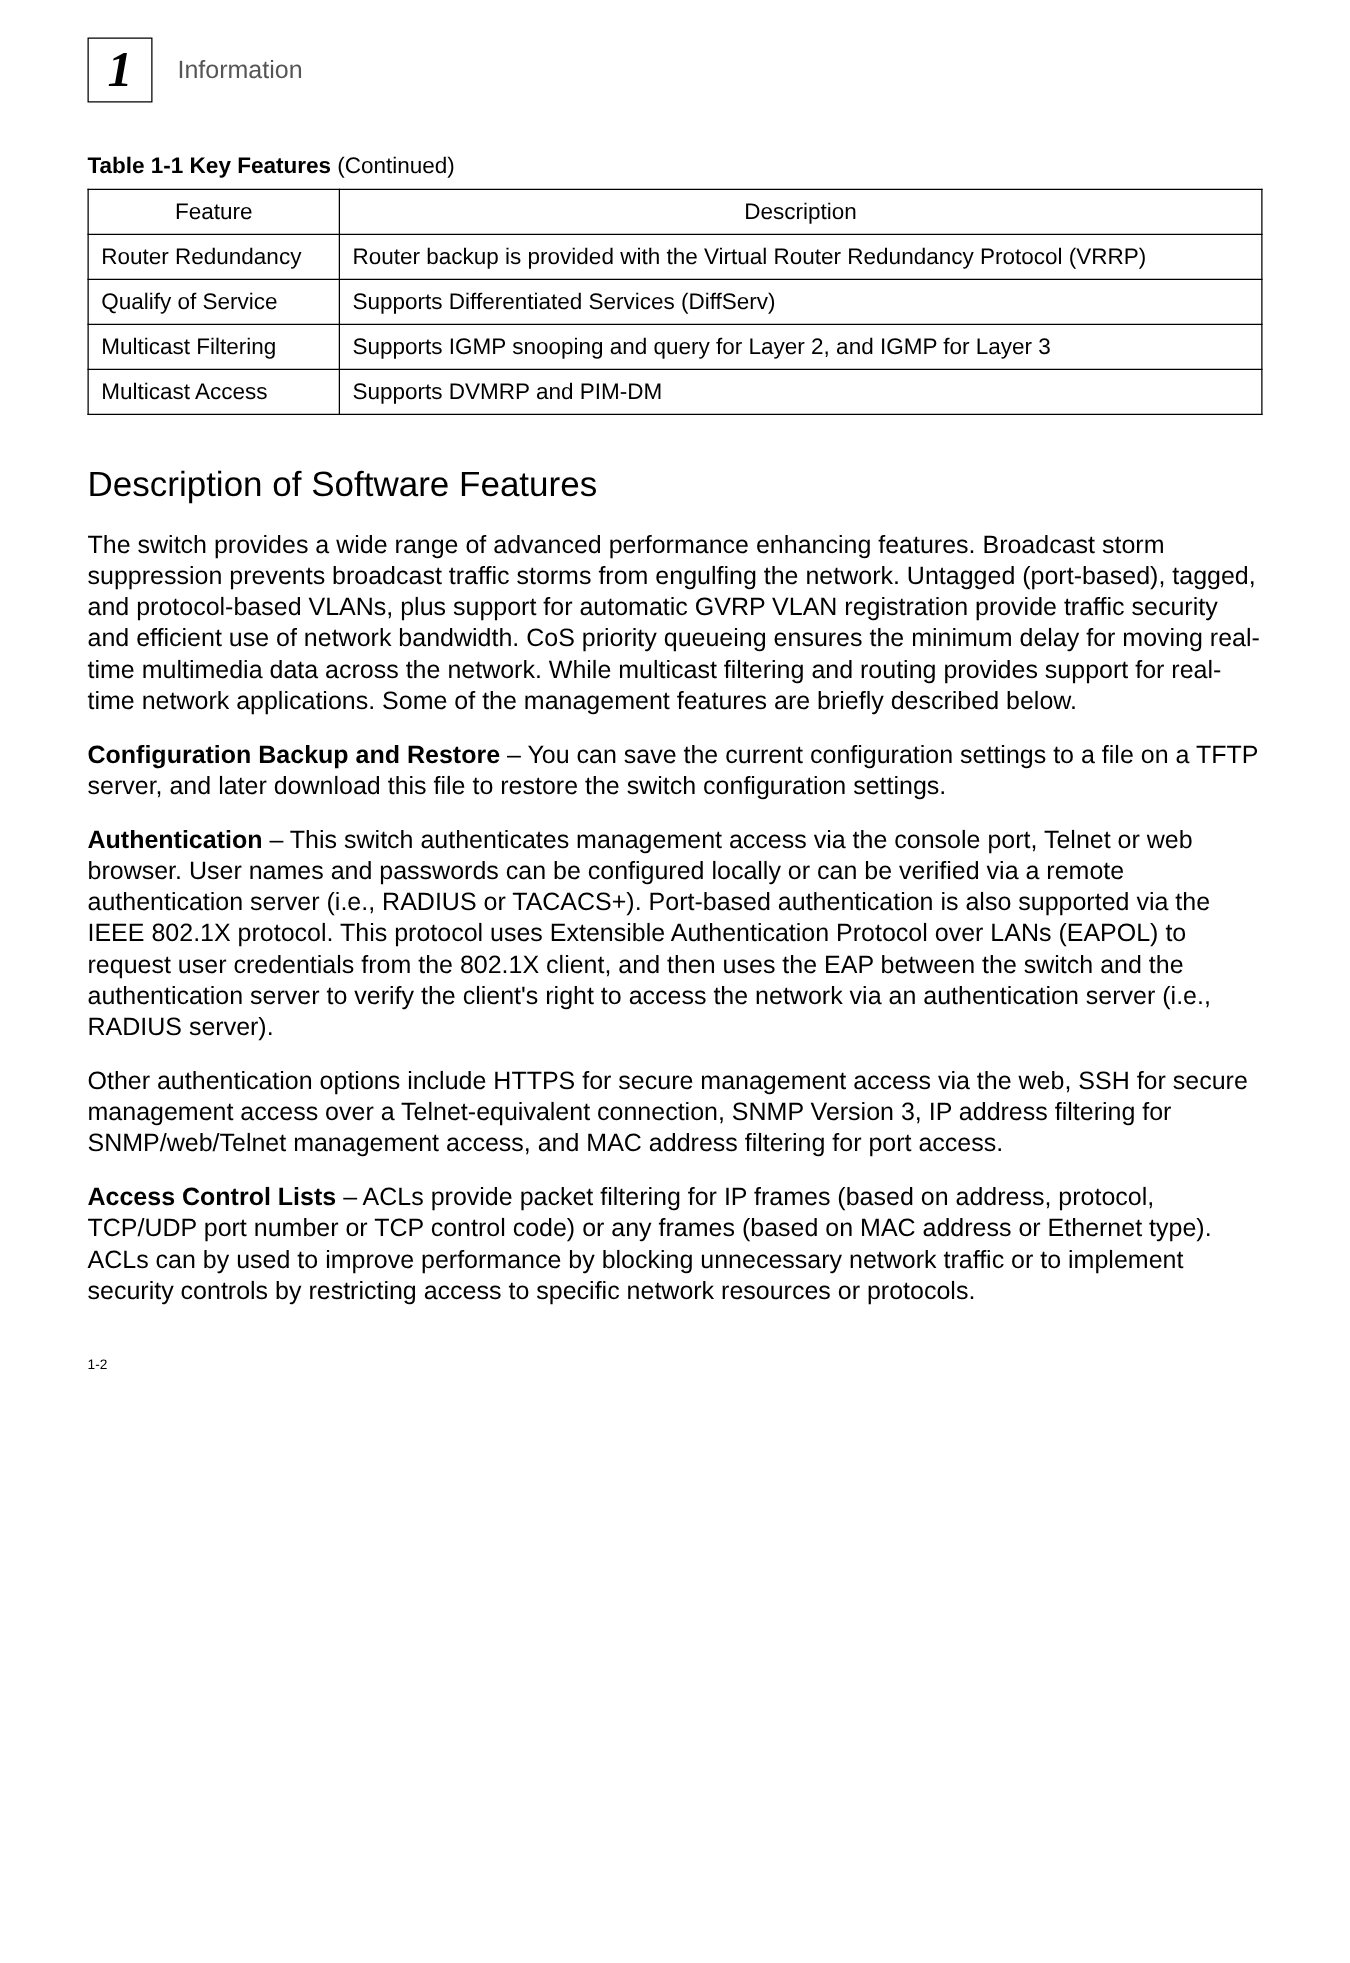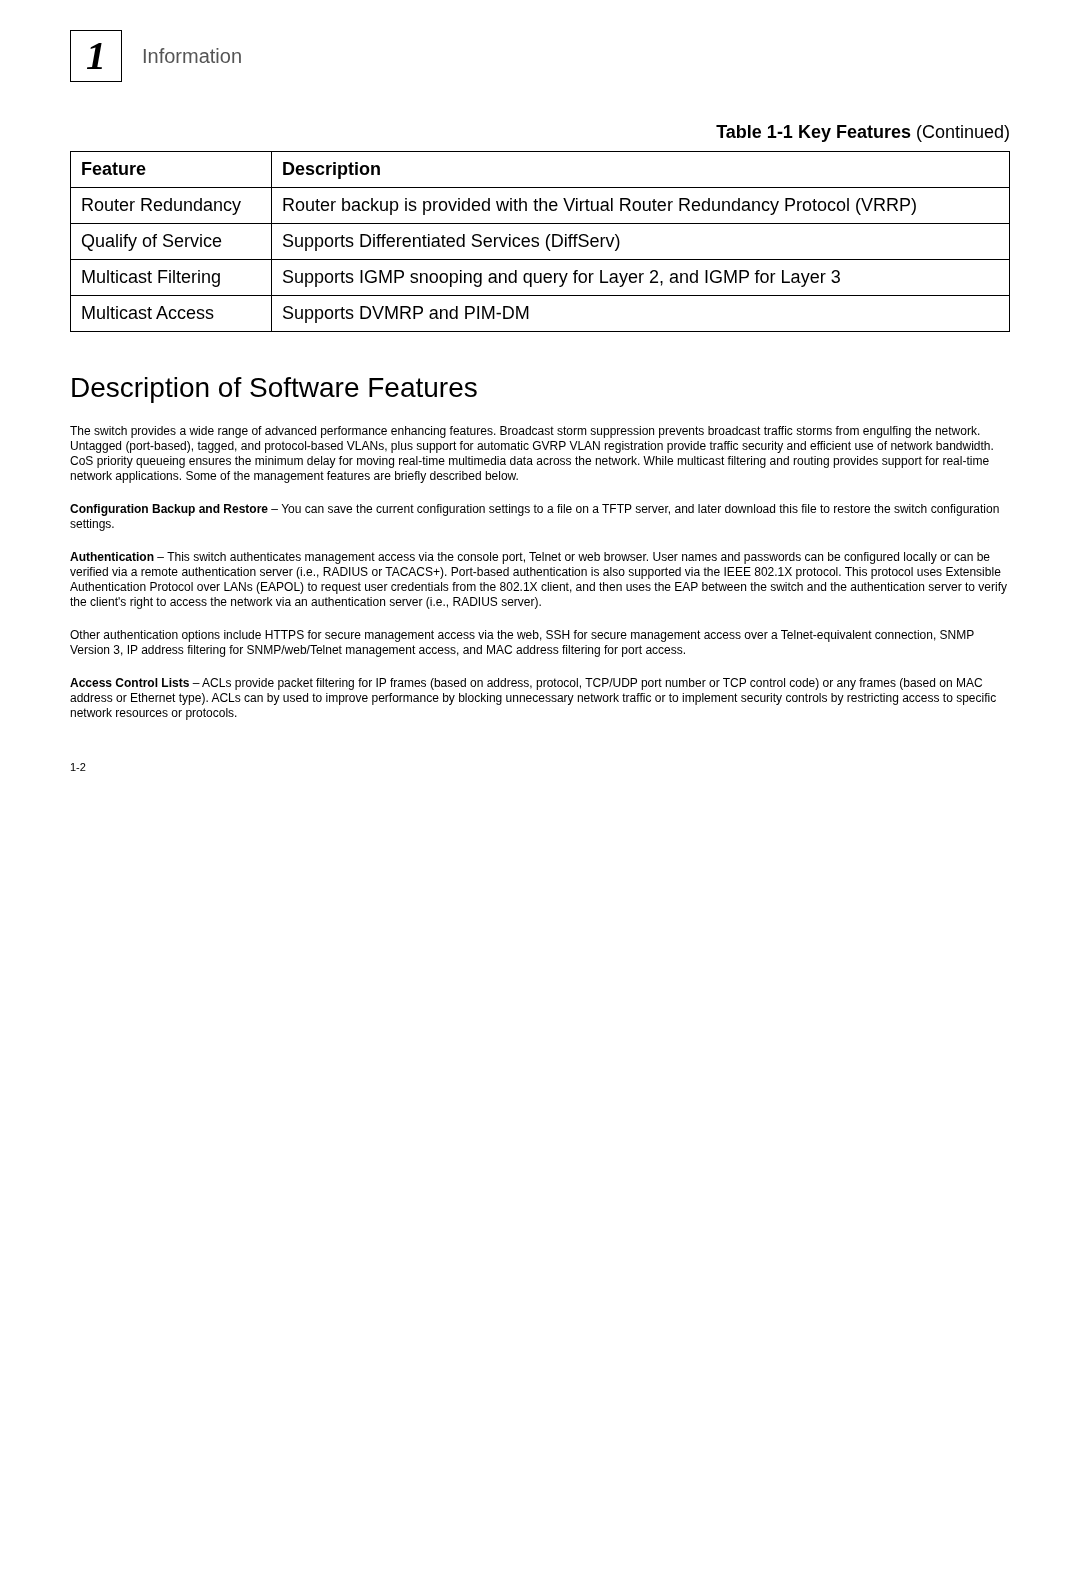--- a/index.html
+++ b/index.html
@@ -32,52 +32,53 @@
     font-weight: bold;
     font-style: italic;
     font-size: 40px;
     line-height: 1;
   }
   .header-title {
     font-size: 20px;
     color: #555;
   }
   .table-caption {
-    text-align: right;
+    text-align: left;
     font-size: 18px;
     margin-bottom: 8px;
   }
   .table-caption .bold {
     font-weight: bold;
   }
   table.features {
     border-collapse: collapse;
     width: 100%;
     margin-bottom: 40px;
   }
   table.features th, table.features td {
     border: 1px solid #000;
     padding: 7px 10px;
     text-align: left;
     vertical-align: top;
     font-size: 18px;
   }
   table.features th {
-    font-weight: bold;
+    font-weight: normal;
+    text-align: center;
   }
   table.features td:first-child, table.features th:first-child {
     width: 180px;
   }
   h2.section-heading {
     font-size: 28px;
     font-weight: normal;
     margin: 30px 0 20px 0;
   }
   p.body-text {
-    font-size: 12px;
+    font-size: 20px;
     line-height: 1.25;
     margin: 0 0 18px 0;
   }
   .lead-bold {
     font-weight: bold;
     text-align: right;
   }
   .page-num {
     font-size: 11px;
     margin-top: 40px;

